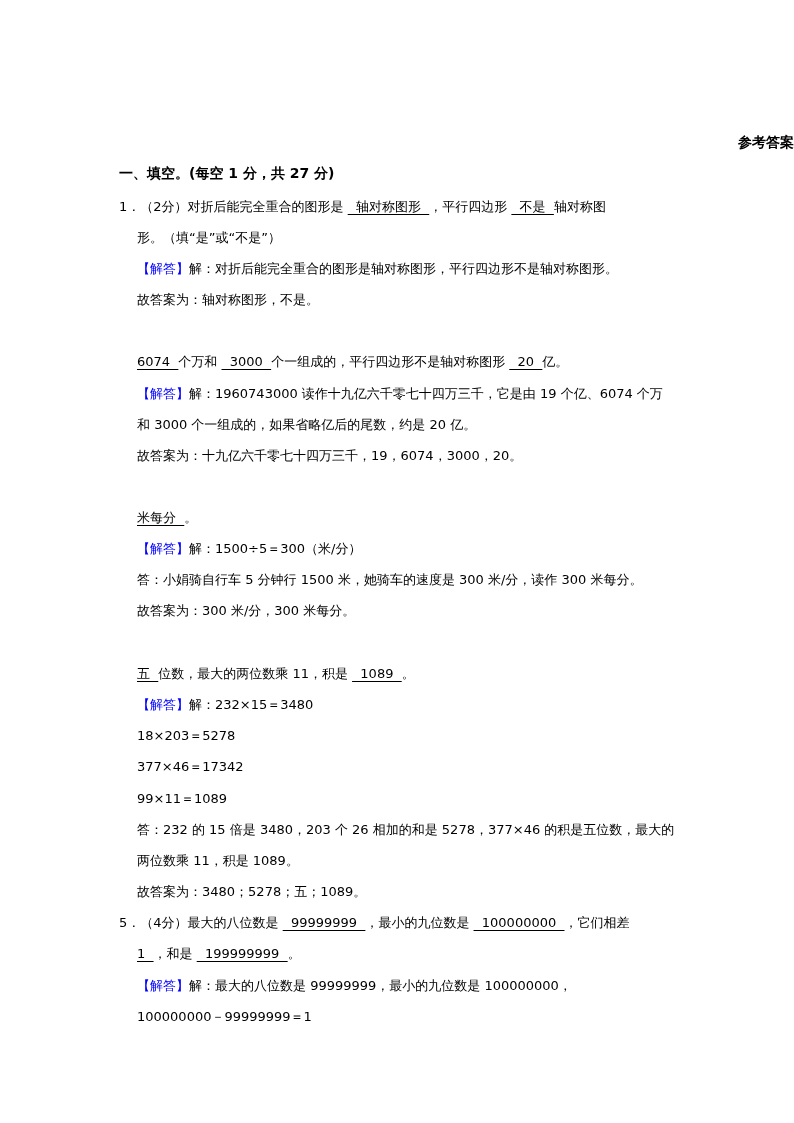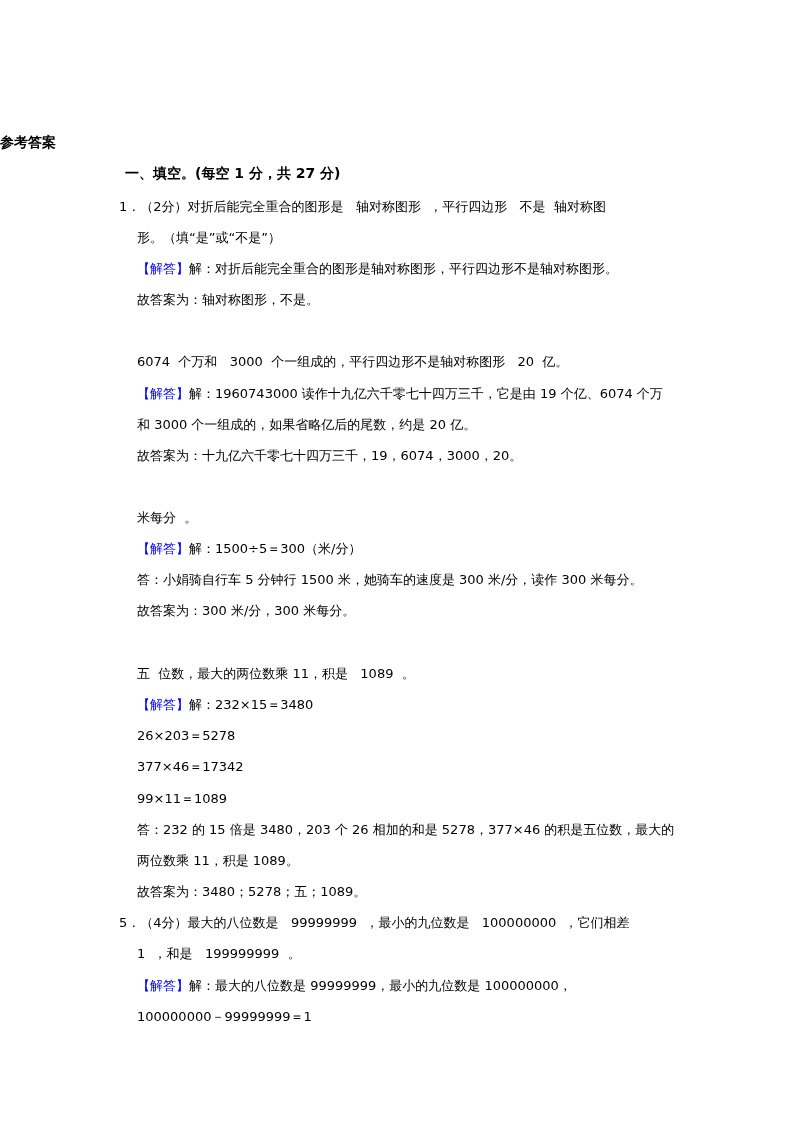--- a/index.html
+++ b/index.html
@@ -1,24 +1,24 @@
 <!DOCTYPE html>
 <html><head>
 <meta charset="utf-8">
 <style>
   html, body { margin: 0; padding: 0; background: #ffffff; }
   body { width: 794px; height: 1123px; position: relative; overflow: hidden;
          font-family: "DejaVu Sans", "Liberation Sans", sans-serif; color: #000; }
   .page { position: absolute; left: 0; top: 0; width: 794px; height: 1123px; }
-  .title { position: absolute; top: 134px; left: 0; width: 794px; text-align: left;
+  .title { position: absolute; top: 134px; left: 0; width: 794px; text-align: right;
            font-size: 14px; font-weight: bold; }
-  .section { position: absolute; top: 165px; left: 125px; font-size: 14px; font-weight: bold; }
+  .section { position: absolute; top: 165px; left: 119px; font-size: 14px; font-weight: bold; }
   .line { position: absolute; left: 119px; font-size: 13px; white-space: nowrap; line-height: 18px; }
   .indent { left: 137px; }
-  .blank { text-underline-offset: 3px; white-space: pre; }
+  .blank { text-decoration: underline; text-underline-offset: 3px; white-space: pre; }
   .jd { color: #0000ff; text-align: right; }
 </style>
 </head>
 <body>
 
 <div class="page">
   <div class="title">参考答案</div>
   <div class="section">一、填空。(每空 1 分，共 27 分)</div>
 
   <div class="line" style="top:198px">
@@ -39,21 +39,21 @@
     <span class="blank">米每分  </span><span>。</span>
   </div>
   <div class="line indent" style="top:540px"><span class="jd">【解答】</span><span>解：1500÷5＝300（米/分）</span></div>
   <div class="line indent" style="top:571px">答：小娟骑自行车 5 分钟行 1500 米，她骑车的速度是 300 米/分，读作 300 米每分。</div>
   <div class="line indent" style="top:602px">故答案为：300 米/分，300 米每分。</div>
 
   <div class="line indent" style="top:665px">
     <span class="blank">五  </span><span>位数，最大的两位数乘 11，积是 </span><span class="blank">  1089  </span><span>。</span>
   </div>
   <div class="line indent" style="top:696px"><span class="jd">【解答】</span><span>解：232×15＝3480</span></div>
-  <div class="line indent" style="top:727px">26×203＝5278</div>
+  <div class="line indent" style="top:727px">18×203＝5278</div>
   <div class="line indent" style="top:758px">377×46＝17342</div>
   <div class="line indent" style="top:790px">99×11＝1089</div>
   <div class="line indent" style="top:821px">答：232 的 15 倍是 3480，203 个 26 相加的和是 5278，377×46 的积是五位数，最大的</div>
   <div class="line indent" style="top:852px">两位数乘 11，积是 1089。</div>
   <div class="line indent" style="top:883px">故答案为：3480；5278；五；1089。</div>
 
   <div class="line" style="top:914px">
     <span>5．（4分）最大的八位数是  </span><span class="blank">  99999999  </span><span>，最小的九位数是  </span><span class="blank">  100000000  </span><span>，它们相差</span>
   </div>
   <div class="line indent" style="top:945px">

